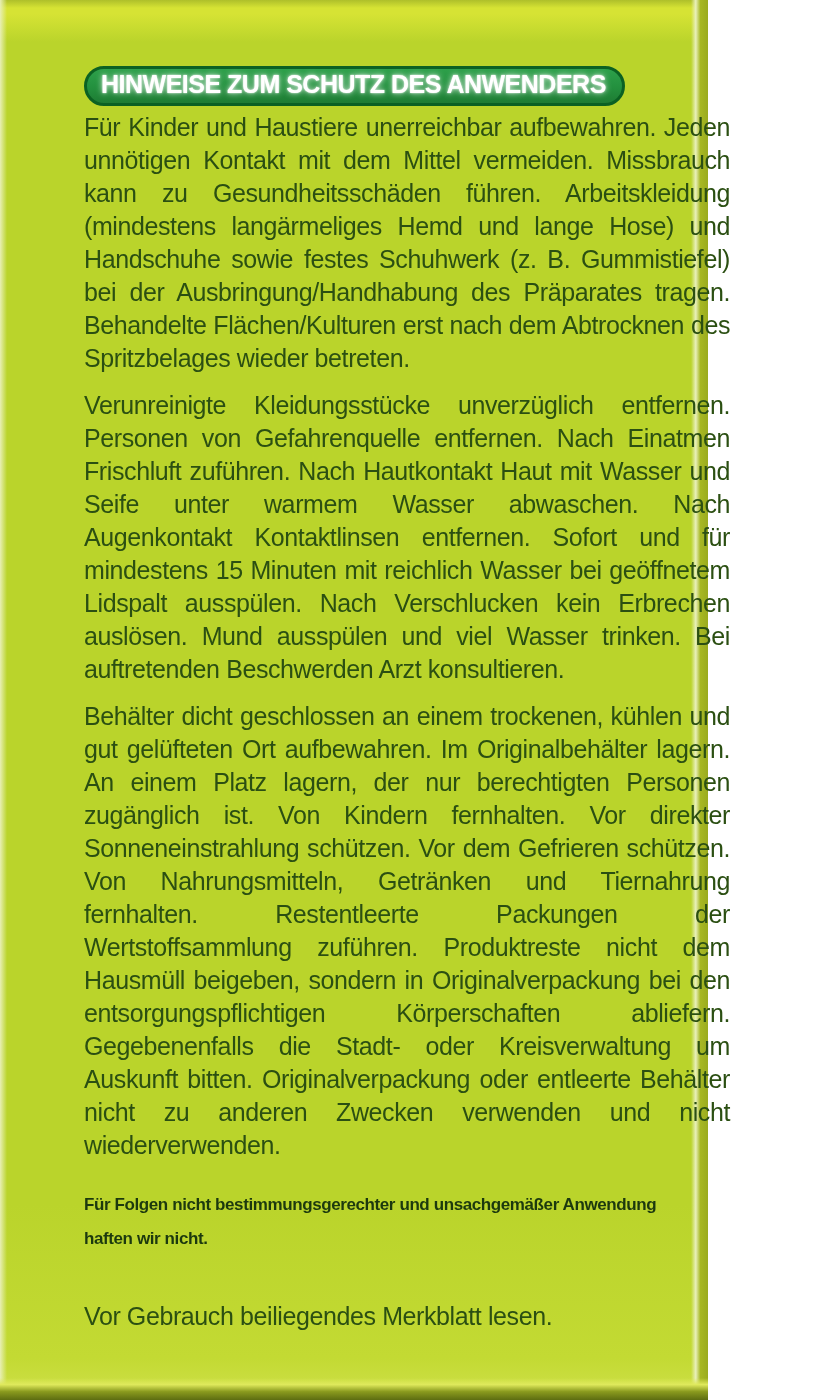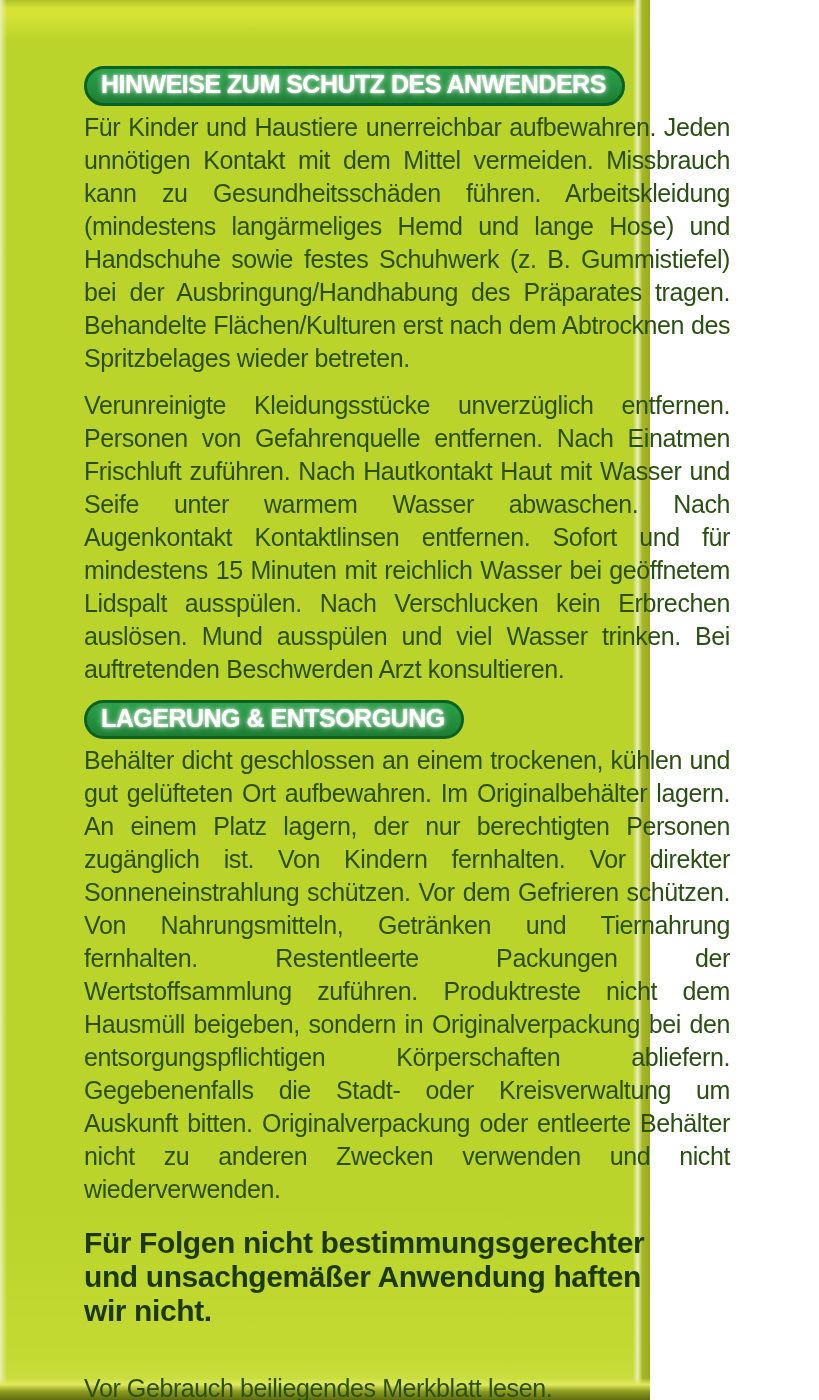--- a/index.html
+++ b/index.html
@@ -7,21 +7,21 @@
     padding: 0;
   }
   body {
     width: 819px;
     height: 1400px;
     overflow: hidden;
     font-family: "Liberation Sans", "DejaVu Sans", sans-serif;
   }
   .box {
     position: relative;
-    width: 650px;
+    width: 708px;
     height: 1400px;
     background:
       linear-gradient(180deg,
         var(--bg_top, #d6e334) 0px,
         var(--bg_top, #d6e334) 14px,
         var(--bg_main, #bad42b) 42px,
         var(--bg_main, #bad42b) 86%,
         #c3da33 97%,
         #cfe04a 100%);
     box-sizing: border-box;
@@ -68,23 +68,23 @@
   }
   p.body {
     margin: 5px 4px 0 0;
     font-size: 25px;
     line-height: 33px;
     letter-spacing: -0.4px;
     text-align: justify;
     text-justify: inter-word;
   }
   .disclaimer {
-    margin-top: 20px;
+    margin-top: 26px;
     width: 580px;
-    font-size: 30px;
+    font-size: 17px;
     line-height: 34px;
     font-weight: bold;
     letter-spacing: -0.4px;
     color: var(--text_bold, #1c390e);
   }
   .footer-note {
     margin-top: 46px;
     font-size: 25px;
     letter-spacing: -0.4px;
     color: var(--text, #2b4f12);
@@ -104,21 +104,20 @@
     <div class="section">
       <span class="badge">HINWEISE ZUM SCHUTZ DES ANWENDERS</span>
       <p class="body">Für Kinder und Haustiere unerreichbar aufbewahren. Jeden unnötigen Kontakt mit dem Mittel vermeiden. Missbrauch kann zu Gesundheitsschäden führen. Arbeitskleidung (mindestens langärmeliges Hemd und lange Hose) und Handschuhe sowie festes Schuhwerk (z. B. Gummistiefel) bei der Ausbringung/Handhabung des Präparates tragen. Behandelte Flächen/Kulturen erst nach dem Abtrocknen des Spritzbelages wieder betreten.</p>
     </div>
 
     <div class="section">
       <p class="body">Verunreinigte Kleidungsstücke unverzüglich entfernen. Personen von Gefahrenquelle entfernen. Nach Einatmen Frischluft zuführen. Nach Hautkontakt Haut mit Wasser und Seife unter warmem Wasser abwaschen. Nach Augenkontakt Kontaktlinsen entfernen. Sofort und für mindestens 15 Minuten mit reichlich Wasser bei geöffnetem Lidspalt ausspülen. Nach Verschlucken kein Erbrechen auslösen. Mund ausspülen und viel Wasser trinken. Bei auftretenden Beschwerden Arzt konsultieren.</p>
     </div>
 
     <div class="section">
-      <span class="badge">LAGERUNG &amp; ENTSORGUNG</span>
       <p class="body">Behälter dicht geschlossen an einem trockenen, kühlen und gut gelüfteten Ort aufbewahren. Im Originalbehälter lagern. An einem Platz lagern, der nur berechtigten Personen zugänglich ist. Von Kindern fernhalten. Vor direkter Sonneneinstrahlung schützen. Vor dem Gefrieren schützen. Von Nahrungsmitteln, Getränken und Tiernahrung fernhalten. Restentleerte Packungen der Wertstoffsammlung zuführen. Produktreste nicht dem Hausmüll beigeben, sondern in Originalverpackung bei den entsorgungspflichtigen Körperschaften abliefern. Gegebenenfalls die Stadt- oder Kreisverwaltung um Auskunft bitten. Originalverpackung oder entleerte Behälter nicht zu anderen Zwecken verwenden und nicht wiederverwenden.</p>
     </div>
 
     <div class="disclaimer">Für Folgen nicht bestimmungsgerechter und unsachgemäßer Anwendung haften wir nicht.</div>
 
     <div class="footer-note">Vor Gebrauch beiliegendes Merkblatt lesen.</div>
 
   </div>
 </div>
 

